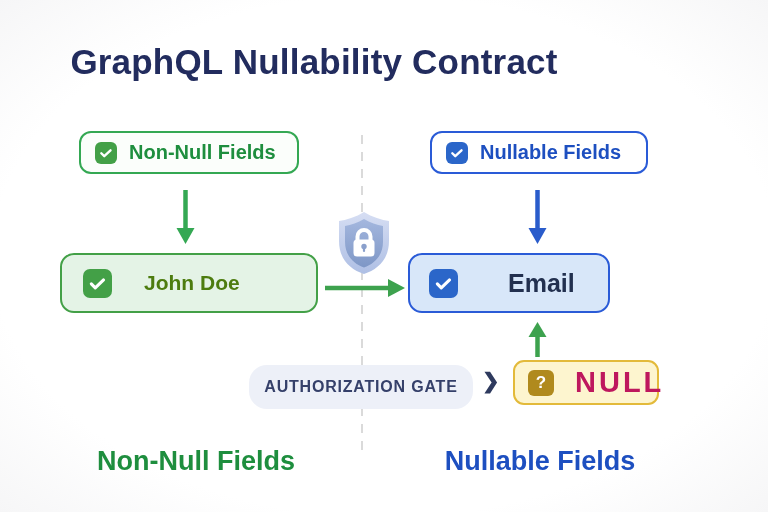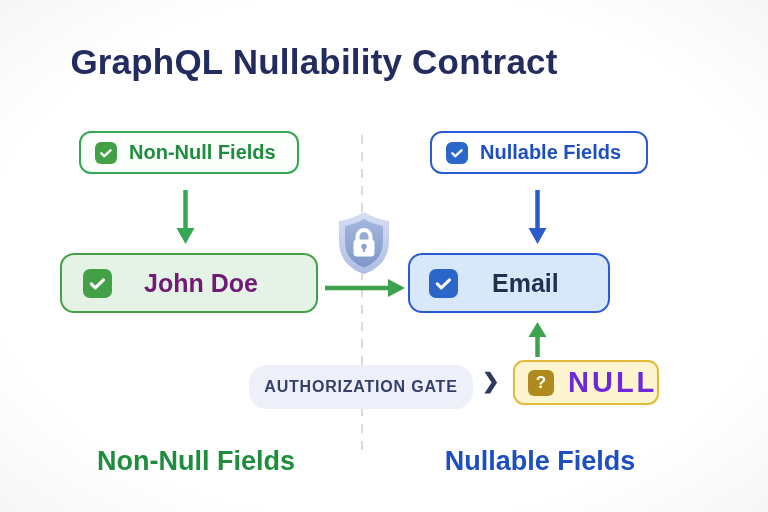--- a/index.html
+++ b/index.html
@@ -32,24 +32,24 @@
   .hdr-blue {
     left: 430px; top: 131px; width: 218px; height: 43px;
     background: #ffffff; border: 2px solid #2a5bd7; padding-left: 14px; gap: 12px;
   }
   .hdr-blue .lbl { color: #1d4fc0; font-size: 20px; font-weight: bold; }
 
   .fld-green {
     left: 60px; top: 253px; width: 258px; height: 60px; border-radius: 14px;
     background: #e4f3e6; border: 2px solid #43a047; padding-left: 21px; gap: 32px;
   }
-  .fld-green .lbl { color: #701a75; font-size: 25px; font-weight: bold; }
+  .fld-green .lbl { color: #4d7c0f; font-size: 21px; font-weight: bold; }
   .fld-blue {
     left: 408px; top: 253px; width: 202px; height: 60px; border-radius: 14px;
-    background: #d8e7f9; border: 2px solid #2a5bd7; padding-left: 19px; gap: 34px;
+    background: #d8e7f9; border: 2px solid #2a5bd7; padding-left: 19px; gap: 50px;
   }
   .fld-blue .lbl { color: #22304f; font-size: 25px; font-weight: bold; }
 
   
   .cbx { display: inline-flex; align-items: center; justify-content: center; flex: 0 0 auto; }
   .cbx svg { width: 72%; height: 72%; }
   .cbx-sm { width: 22px; height: 22px; border-radius: 6px; }
   .cbx-lg { width: 29px; height: 29px; border-radius: 7px; }
   .cbx-green { background: #43a047; }
   .cbx-blue { background: #2b66c9; }
@@ -68,21 +68,21 @@
   .null-box {
     left: 513px; top: 360px; width: 146px; height: 45px; border-radius: 11px;
     background: #fdf5cf; border: 2.5px solid #e3ba3a;
     display: flex; align-items: center; padding-left: 13px; gap: 14px;
   }
   .q-icon {
     width: 26px; height: 26px; border-radius: 6px; background: #b08a1d;
     color: #fff; font-size: 17px; font-weight: bold;
     display: inline-flex; align-items: center; justify-content: center; flex: 0 0 auto;
   }
-  .null-box .lbl { color: #6d28d9; font-size: 29px; font-weight: bold; letter-spacing: 3px; }
+  .null-box .lbl { color: #be185d; font-size: 29px; font-weight: bold; letter-spacing: 3px; margin-left: 7px; }
 
   
   .foot { top: 446px; font-size: 27px; font-weight: bold; text-align: center; }
   .foot-green { left: 56px; width: 280px; color: #1e8e3e; }
   .foot-blue { left: 420px; width: 240px; color: #1d4fc0; }
 </style>
 </head>
 <body>
 
 <div class="stage">

